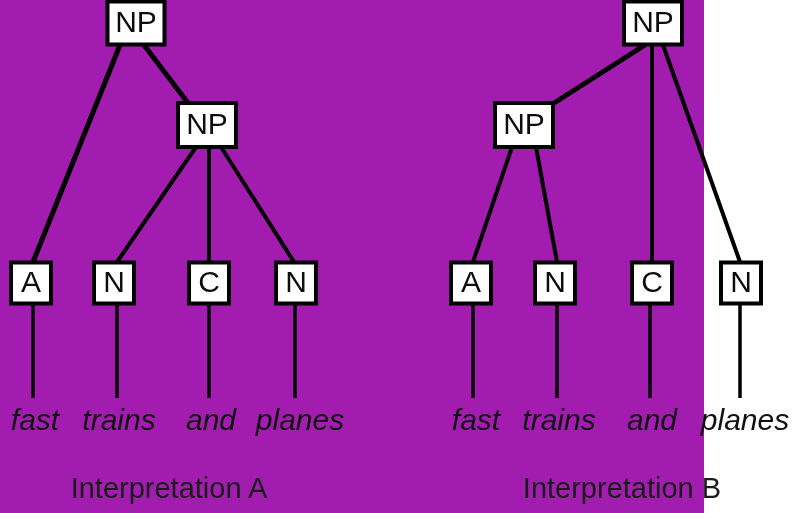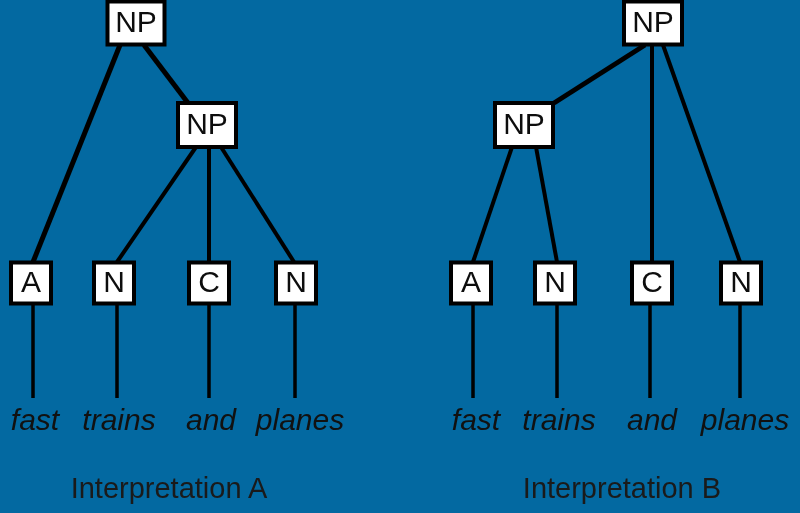--- a/index.html
+++ b/index.html
@@ -8,23 +8,23 @@
     background: #ffffff;
   }
   body {
     width: 800px;
     height: 513px;
     overflow: hidden;
     font-family: "Liberation Sans", sans-serif;
   }
   #diagram-root {
     position: relative;
-    width: 800px;
+    width: 704px;
     height: 513px;
-    background: #0369a1;
+    background: #a21caf;
   }
   svg#tree-svg {
     position: absolute;
     left: 0;
     top: 0;
     width: 800px;
     height: 513px;
     display: block;
   }
   .edge-line {

